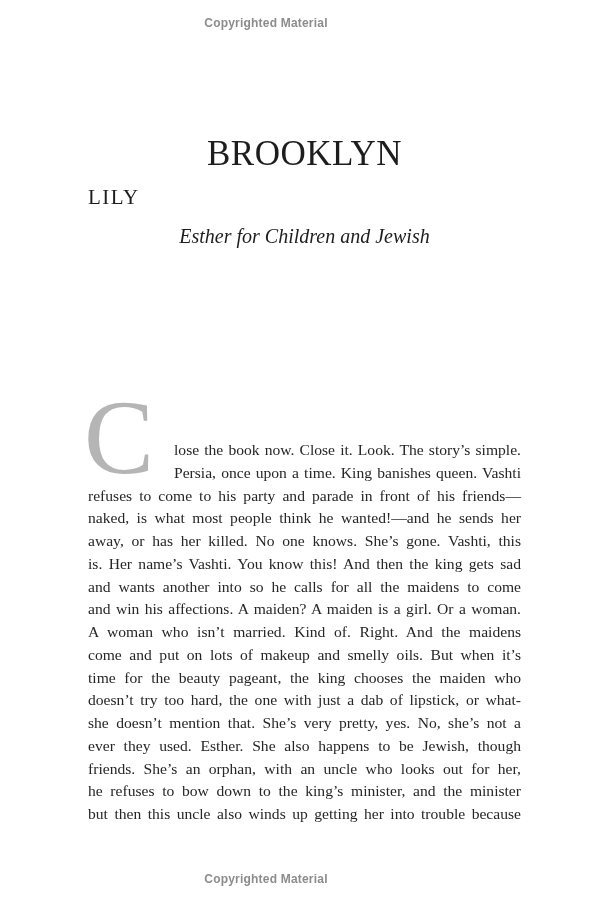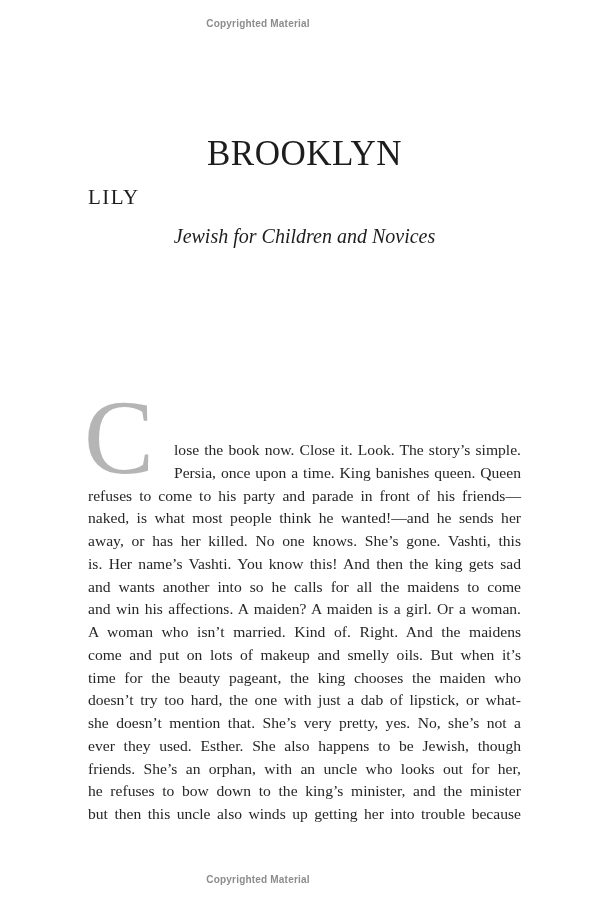--- a/index.html
+++ b/index.html
@@ -15,24 +15,24 @@
     background: var(--page_bg);
     font-family: "Liberation Serif", serif;
   }
   .page {
     position: relative;
     width: 600px; height: 906px;
     background: var(--page_bg);
     overflow: hidden;
   }
   .copyright {
-    position: absolute; left: 4px; width: 508px;
+    position: absolute; left: 12px; width: 508px;
     text-align: center;
     font-family: "Liberation Sans", sans-serif;
-    font-size: 10px; line-height: 13px;
+    font-size: 12px; line-height: 13px;
     font-weight: bold;
     letter-spacing: 0.2px;
     color: var(--copyright_color);
   }
   .copyright.top { top: 17px; }
   .copyright.bottom { top: 873px; }
 
   .chapter-title {
     position: absolute; top: 136px; left: 88px; width: 433px;
     text-align: center;
@@ -78,26 +78,26 @@
 <body>
 
 <div class="page">
 
   <div class="copyright top">Copyrighted Material</div>
 
   <div class="chapter-title">BROOKLYN</div>
 
   <div class="chapter-subtitle">LILY</div>
 
-  <div class="chapter-descriptor">Jewish for Children and Novices</div>
+  <div class="chapter-descriptor">Esther for Children and Jewish</div>
 
   <div class="body-text">
     <span class="dropcap">C</span>
     <div class="line indent">lose the book now. Close it. Look. The story’s simple.</div>
-    <div class="line indent">Persia, once upon a time. King banishes queen. Queen</div>
+    <div class="line indent">Persia, once upon a time. King banishes queen. Vashti</div>
     <div class="line">refuses to come to his party and parade in front of his friends—</div>
     <div class="line">naked, is what most people think he wanted!—and he sends her</div>
     <div class="line">away, or has her killed. No one knows. She’s gone. Vashti, this</div>
     <div class="line">is. Her name’s Vashti. You know this! And then the king gets sad</div>
     <div class="line">and wants another into so he calls for all the maidens to come</div>
     <div class="line">and win his affections. A maiden? A maiden is a girl. Or a woman.</div>
     <div class="line">A woman who isn’t married. Kind of. Right. And the maidens</div>
     <div class="line">come and put on lots of makeup and smelly oils. But when it’s</div>
     <div class="line">time for the beauty pageant, the king chooses the maiden who</div>
     <div class="line">doesn’t try too hard, the one with just a dab of lipstick, or what-</div>

